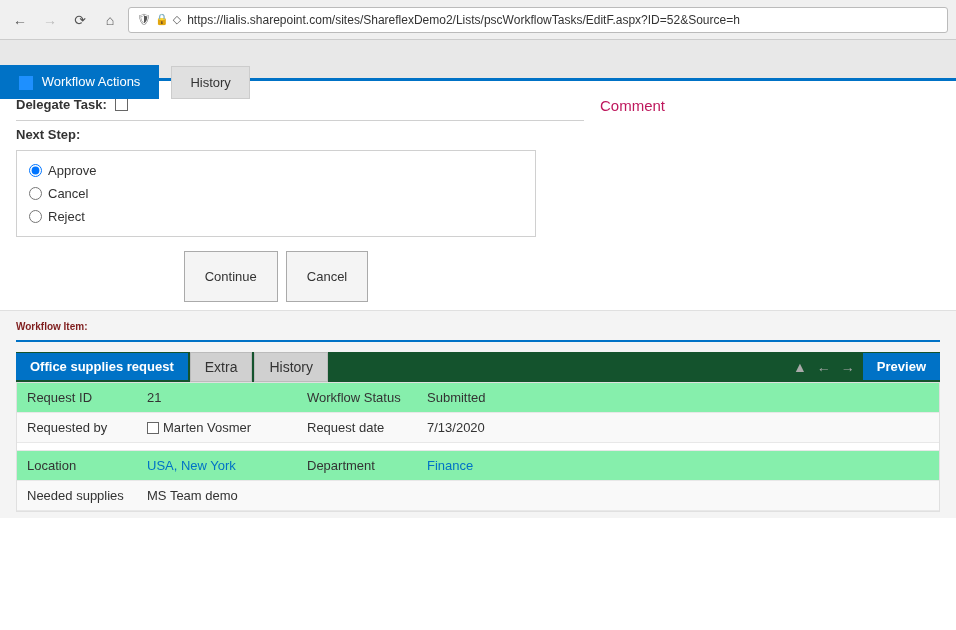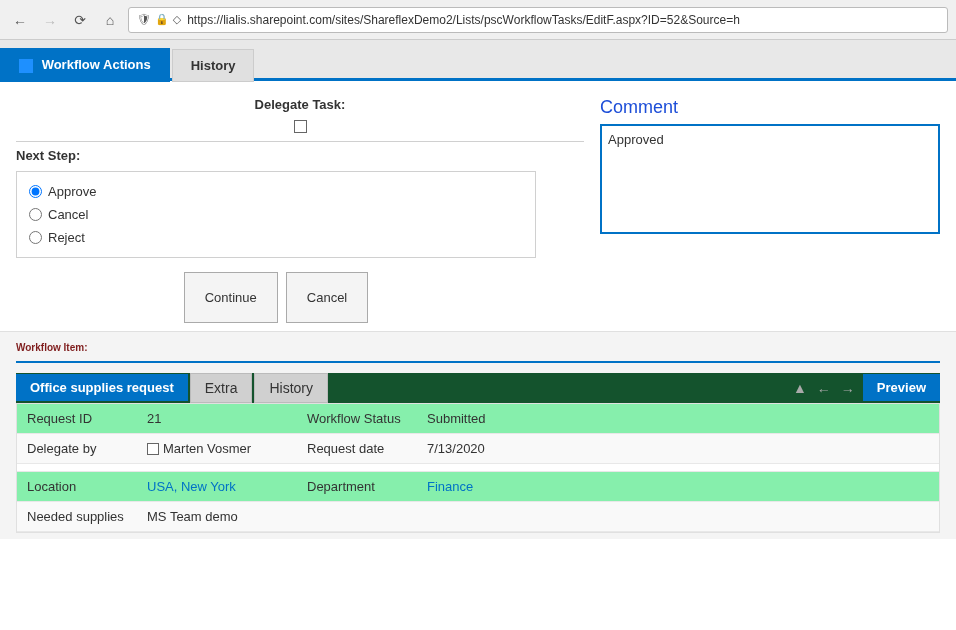--- a/index.html
+++ b/index.html
@@ -46,25 +46,25 @@
       background: #e8e8e8;
       border-bottom: 3px solid #0072c6;
       display: flex;
       align-items: flex-end;
       padding-top: 4px;
     }
     .tab {
       padding: 8px 18px;
       cursor: pointer;
       font-size: 13px;
-      font-weight: 700;
+      font-weight: 400;
       border: 1px solid transparent;
-      margin-right: 2px;
+      margin-right: 12px;
       position: relative;
-      top: 4px;
+      top: 21px;
     }
     .tab.active {
       background: #0072c6;
       color: white;
       border-color: #0072c6;
     }
     .tab.inactive {
       background: #e0e0e0;
       color: #333;
       border-color: #ccc;
@@ -78,21 +78,20 @@
       background: white;
     }
 
     
     .left-panel { flex: 1; }
     .delegate-row {
       display: flex;
       align-items: center;
       margin-bottom: 8px;
       gap: 8px;
-      flex-direction: column;
     }
     .delegate-label { font-weight: 600; font-size: 13px; }
     .delegate-checkbox {
       width: 13px; height: 13px;
       border: 1px solid #666;
       background: white;
     }
     .divider { height: 1px; background: #d0d0d0; margin: 6px 0; }
     .next-step-label { font-weight: 600; font-size: 13px; margin-bottom: 8px; }
     .options-box {
@@ -122,21 +121,21 @@
       padding: 17px 20px;
       border: 1px solid #aaa;
       background: #f4f4f4;
       cursor: pointer;
       font-size: 13px;
       color: #333;
     }
 
     
     .right-panel { width: 340px; }
-    .comment-label { font-size: 18px; font-weight: 400; margin-bottom: 6px; color: #1d4ed8; }
+    .comment-label { font-size: 15px; font-weight: 400; margin-bottom: 6px; color: #be185d; }
     .comment-textarea {
       width: 100%;
       height: 110px;
       border: 2px solid #0072c6;
       padding: 6px;
       font-size: 13px;
       font-family: inherit;
       resize: none;
       color: #333;
     }
@@ -287,21 +286,20 @@
         </div>
       </div>
       <div class="btn-row">
         <button class="btn">Continue</button>
         <button class="btn">Cancel</button>
       </div>
     </div>
 
     <div class="right-panel">
       <div class="comment-label">Comment</div>
-      <textarea class="comment-textarea" style="">Approved</textarea>
     </div>
 
   </div>
 
   <div class="workflow-item-section">
     <div class="workflow-item-label">Workflow Item:</div>
     <div class="workflow-divider"></div>
 
     <div class="inner-tabs-bar">
       <div class="inner-tab-active">Office supplies request</div>
@@ -318,21 +316,21 @@
     <div class="data-table">
 
       <div class="data-row">
         <div class="data-cell label">Request ID</div>
         <div class="data-cell value">21</div>
         <div class="data-cell label">Workflow Status</div>
         <div class="data-cell value">Submitted</div>
       </div>
 
       <div class="data-row alt">
-        <div class="data-cell label">Delegate by</div>
+        <div class="data-cell label">Requested by</div>
         <div class="data-cell value">
           <span class="checkbox-inline"></span>Marten Vosmer
         </div>
         <div class="data-cell label">Request date</div>
         <div class="data-cell value">7/13/2020</div>
       </div>
 
       <div class="separator-row"></div>
 
       <div class="data-row">

